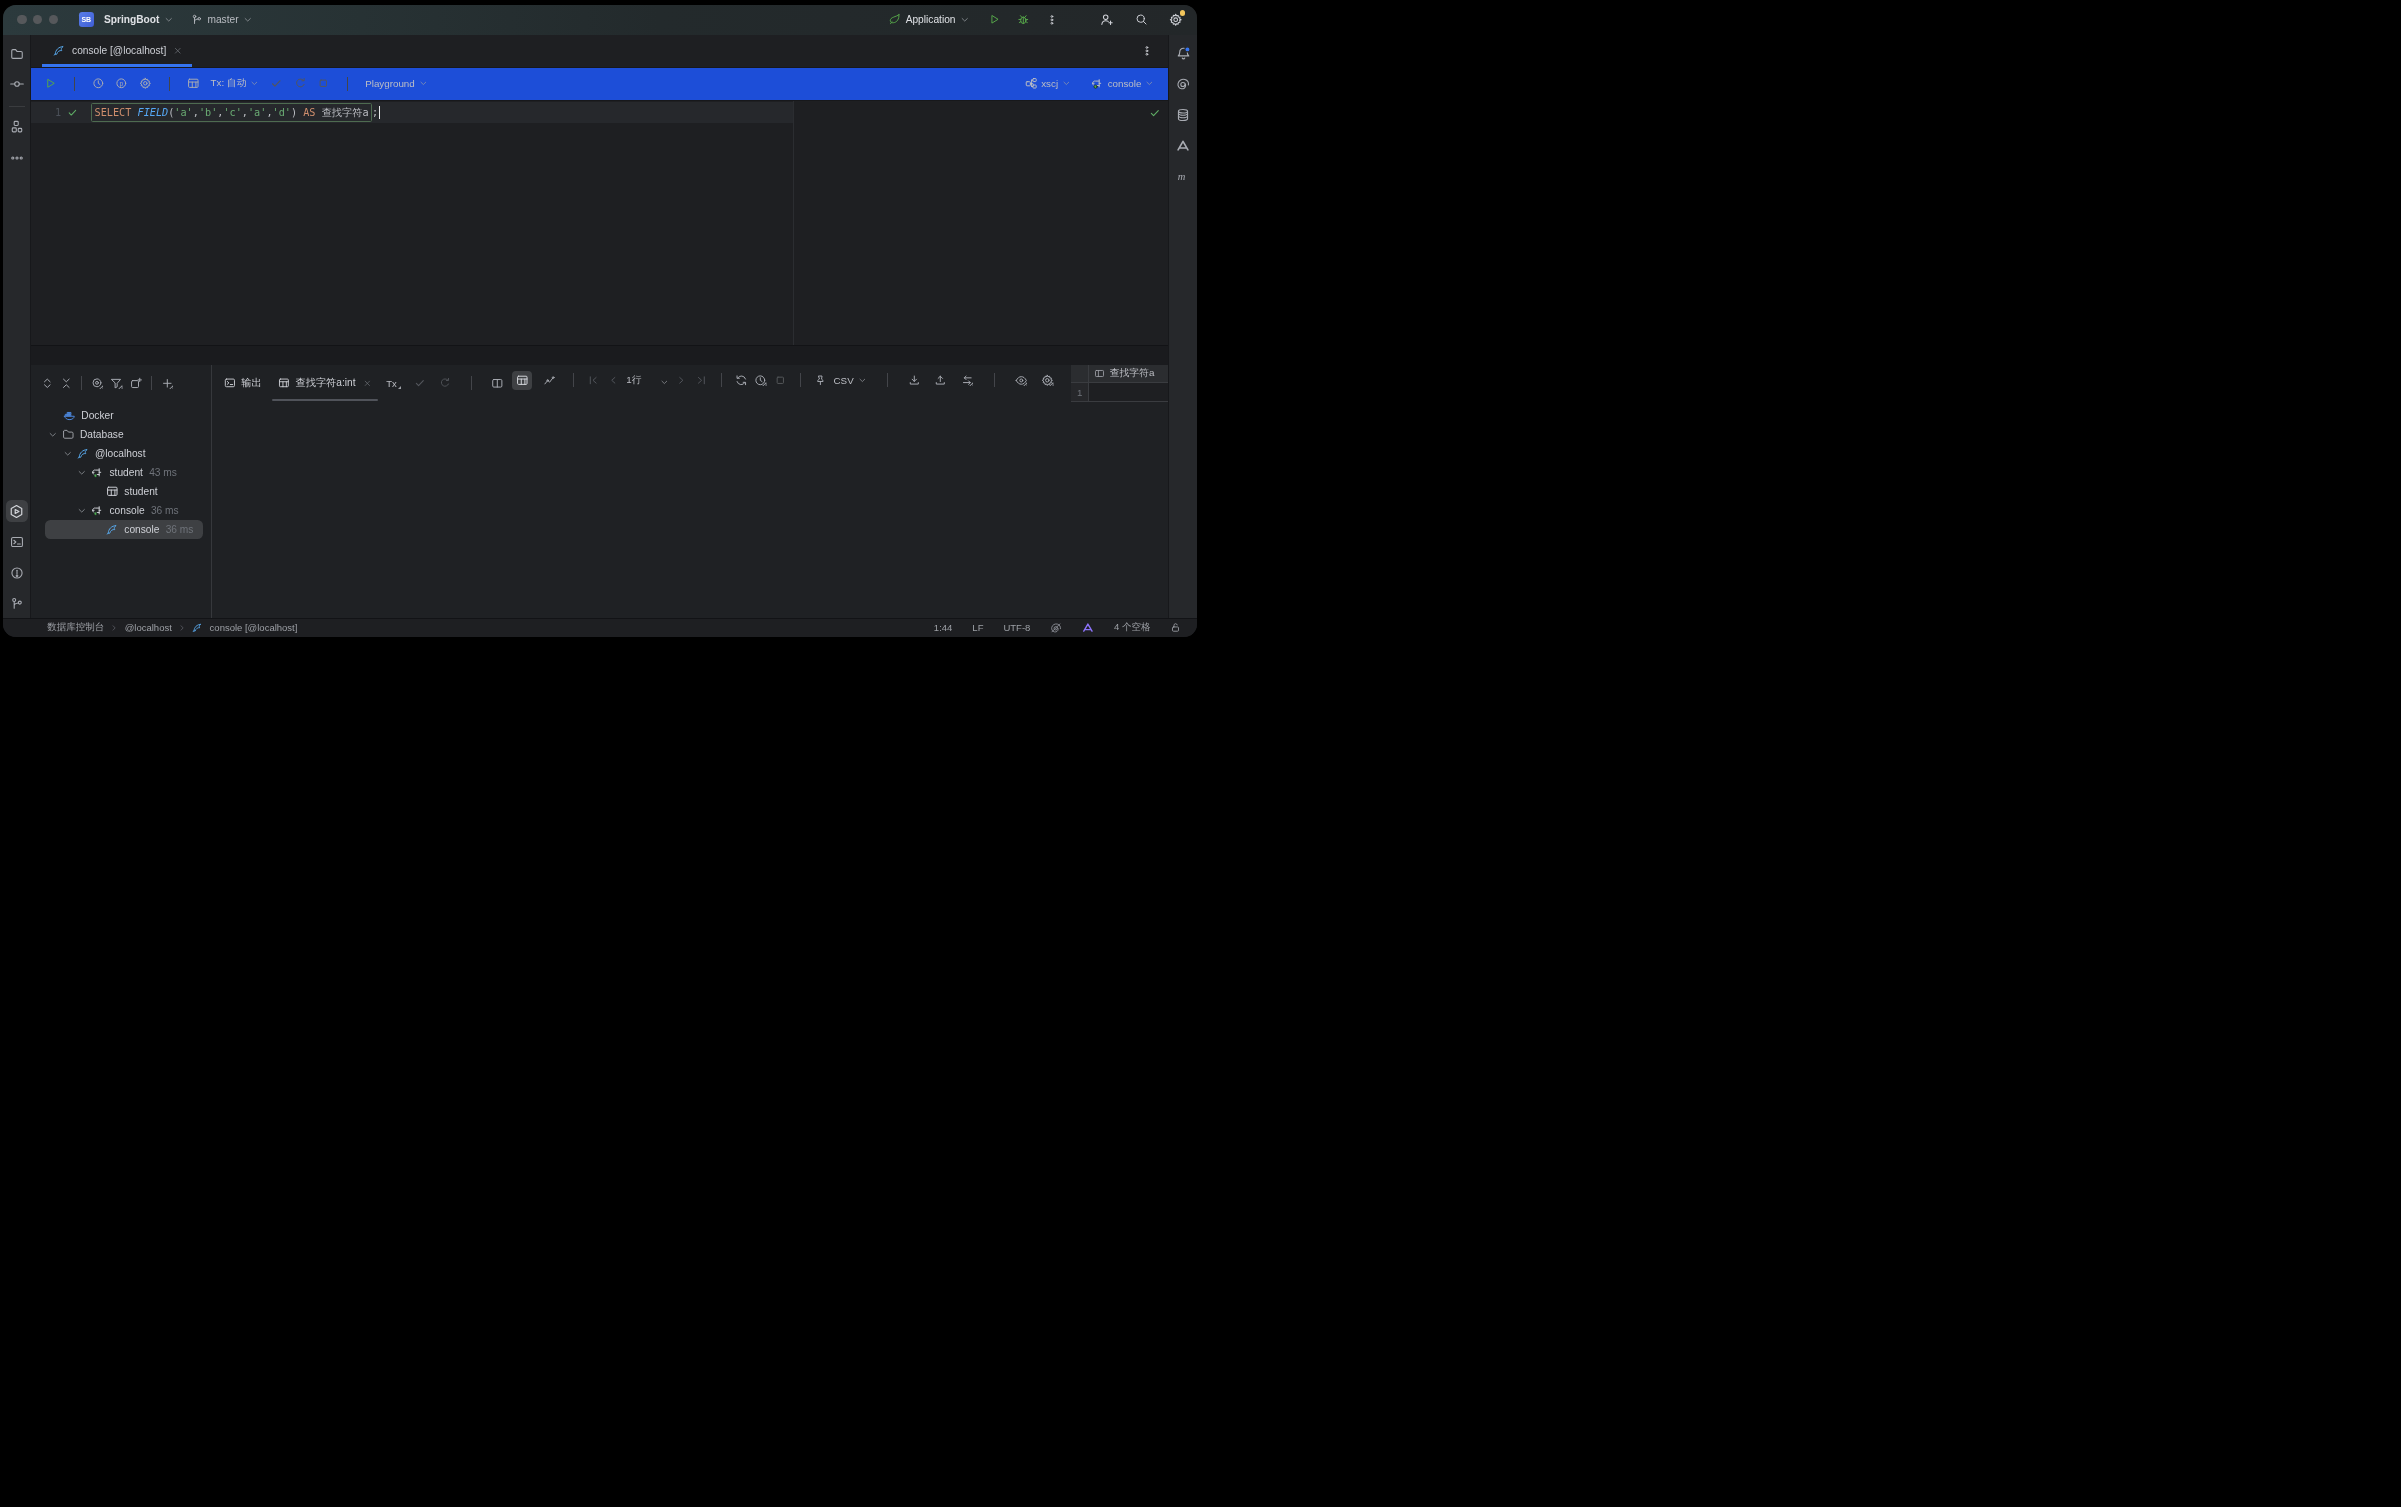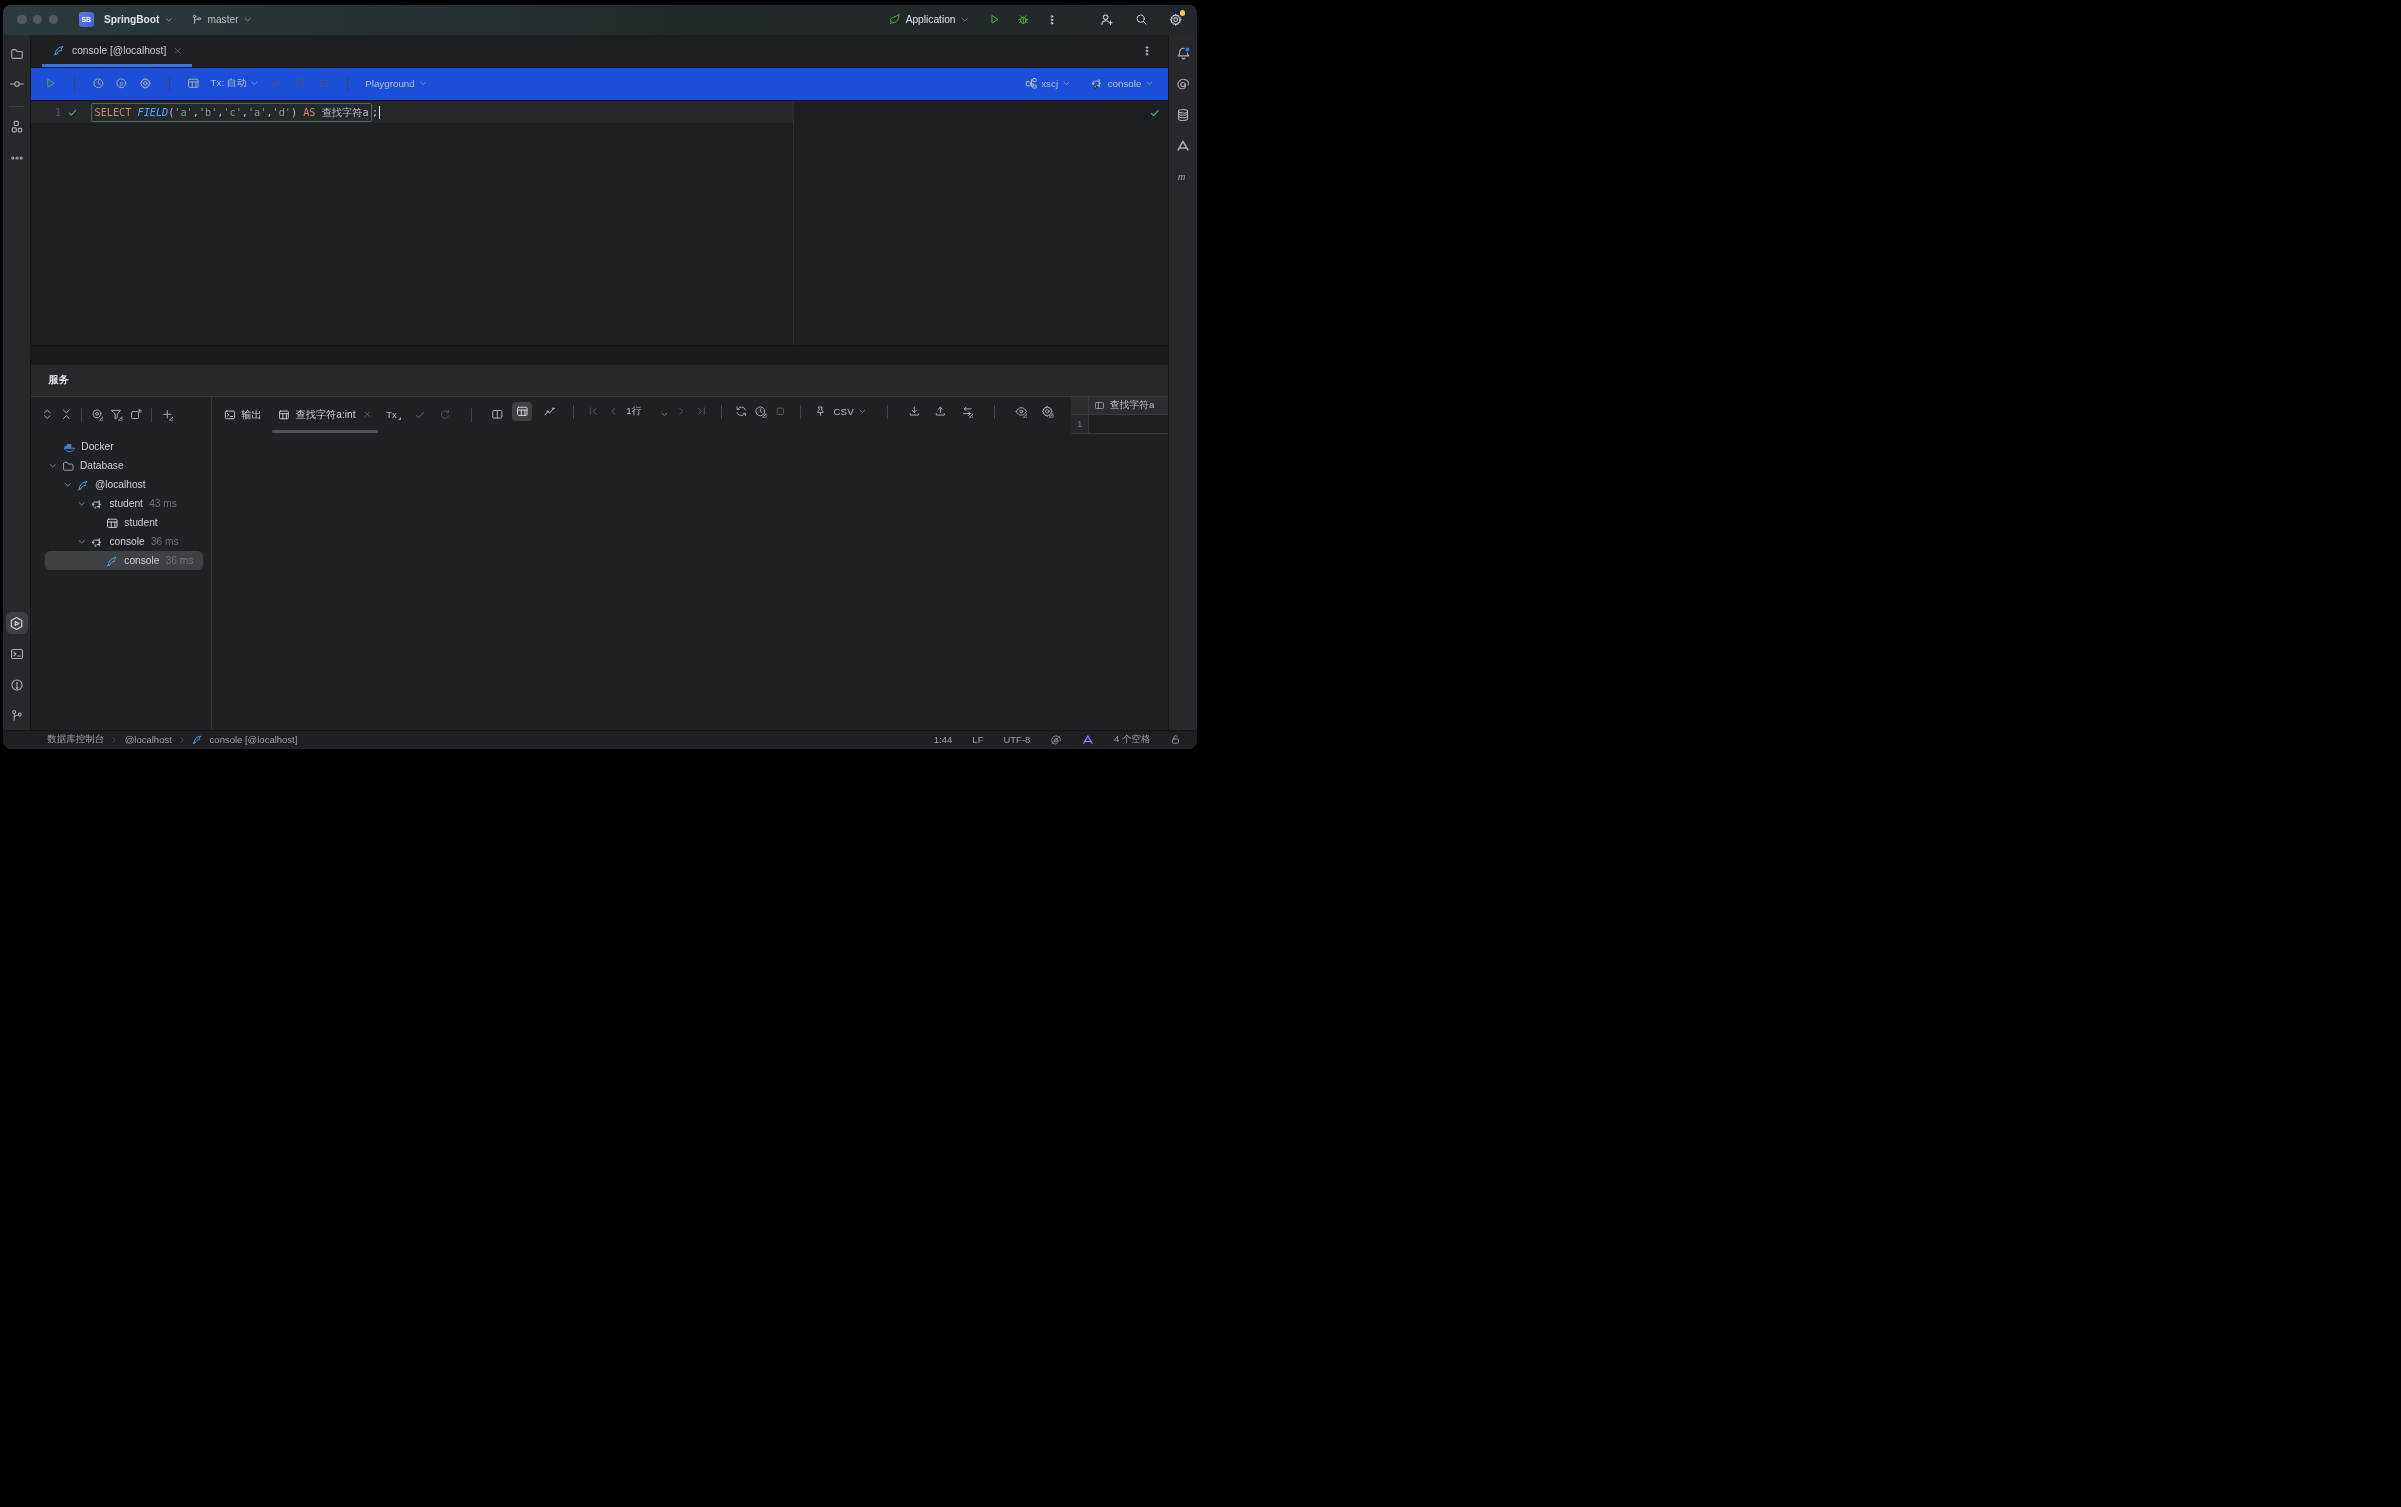--- a/index.html
+++ b/index.html
@@ -1,17 +1,17 @@
 <!DOCTYPE html>
 <html style="font-size:12.6px"><head>
 <meta charset="utf-8">
 <style>
   *{box-sizing:border-box;margin:0;padding:0}
   html,body{width:1201px;height:754px;background:#000;font-family:"Liberation Sans",sans-serif;-webkit-font-smoothing:antialiased;overflow:hidden}
-  .window{position:absolute;left:3.2px;top:4.7px;width:1194px;height:744px;background:#1E1F22;border-radius:8px;overflow:hidden;display:flex;flex-direction:column}
+  .window{position:absolute;left:3.2px;top:4.7px;width:1194px;height:632px;background:#1E1F22;border-radius:13px;overflow:hidden;display:flex;flex-direction:column}
   svg.ic{fill:none;stroke:currentColor;stroke-width:1.25;stroke-linecap:round;stroke-linejoin:round;flex:none;display:block}
   .dim{color:#53565C}
   .sep{width:0.8px;height:14px;background:#43454A;margin:0 6.3px;flex:none}
   
   .titlebar{height:30px;flex:none;display:flex;align-items:center;padding:0 11px 0 14px;
     background:linear-gradient(90deg,#2c3a3d 0%,#273234 30%,#232a2c 55%,#232729 100%);color:#DFE1E5;font-size:10.2px}
   .lights{display:flex;gap:6.3px;margin-right:20.5px}
   .light{width:9.5px;height:9.5px;border-radius:50%;background:#56585B}
   .proj-badge{width:15px;height:15px;border-radius:3.2px;background:linear-gradient(135deg,#5A7EE8,#3F5ED6);color:#fff;
     font-size:7px;font-weight:bold;display:flex;align-items:center;justify-content:center;margin-right:5.5px}
@@ -540,23 +540,20 @@
         <div class="ed-line">
           <span class="stmt-box"><span class="tk-kw">SELECT</span><span class="tk-pl"> </span><span class="tk-fn">FIELD</span><span class="tk-pl">(</span><span class="tk-str">'a'</span><span class="tk-pl">,</span><span class="tk-str">'b'</span><span class="tk-pl">,</span><span class="tk-str">'c'</span><span class="tk-pl">,</span><span class="tk-str">'a'</span><span class="tk-pl">,</span><span class="tk-str">'d'</span><span class="tk-pl">)</span><span class="tk-pl"> </span><span class="tk-kw">AS</span><span class="tk-pl"> 查找字符a</span></span><span class="tk-pl">;</span><span class="caret-bar"></span>
         </div>
         <svg class="ic inspect" width="11.8" height="11.8" viewBox="0 0 15 15">
             <use href="#s-check"></use>
           </svg>
       </div>
 
       <div class="darkstrip"></div>
 
-      <div class="svc-header">
-        <span>服务</span>
-      </div>
 
       <div class="svc-content">
 
         <div class="svc-left">
           <div class="svc-toolbar">
             <svg class="ic" width="12.6" height="12.6" viewBox="0 0 16 16">
                 <use href="#s-expand"></use>
               </svg>
             <svg class="ic" width="12.6" height="12.6" viewBox="0 0 16 16">
                 <use href="#s-collapse"></use>

